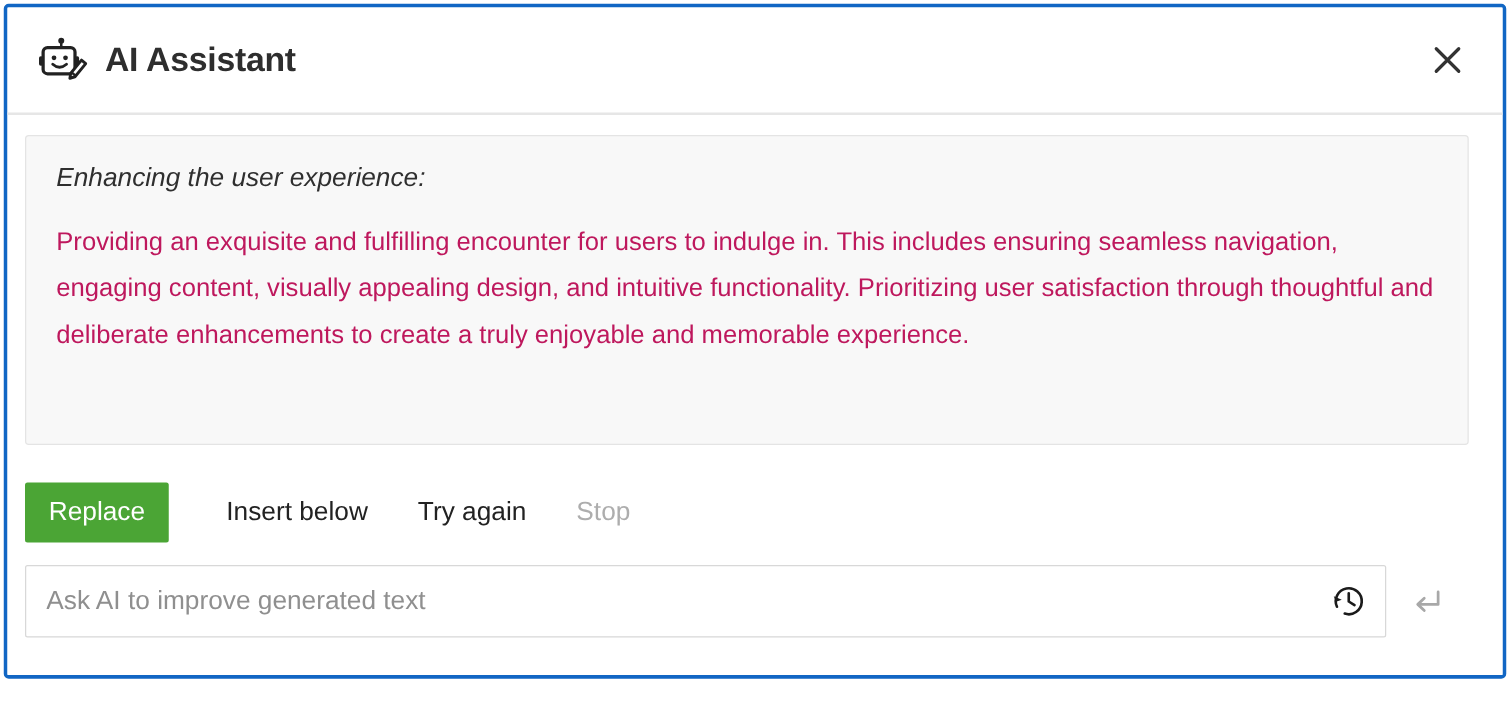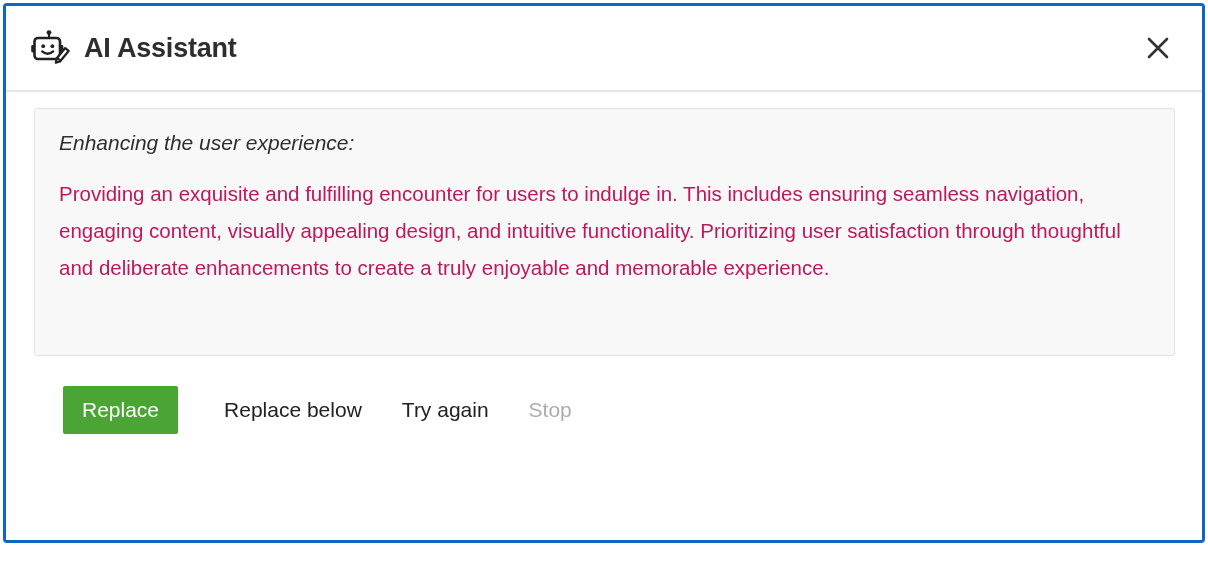--- a/index.html
+++ b/index.html
@@ -73,21 +73,21 @@
     cursor: pointer;
     background: transparent;
     border: none;
     padding: 0;
   }
   .close-icon { display: block; }
 
   
   .body-area {
     flex: 1 1 auto;
-    padding: 16px 27px 0 28px;
+    padding: 16px 27px 0 14px;
     display: flex;
     flex-direction: column;
     background: #ffffff;
   }
 
   .result-box {
     background: #f8f8f8;
     border: 1px solid #e4e4e4;
     border-radius: 3px;
     padding: 18px 24px 22px 24px;
@@ -108,21 +108,20 @@
     margin: 0;
   }
 
   
   .actions {
     display: flex;
     align-items: center;
     gap: 0;
     padding: 20px 0 0 0;
     height: 88px;
-    margin-left: 29px;
   }
   .btn {
     font-family: "Liberation Sans", sans-serif;
     font-size: 21px;
     line-height: 1;
     border: none;
     background: transparent;
     cursor: pointer;
     padding: 0;
     color: #222222;
@@ -242,21 +241,40 @@
 
     <div class="body-area">
 
       <div class="result-box">
         <p class="result-title">Enhancing the user experience:</p>
         <p class="result-paragraph">Providing an exquisite and fulfilling encounter for users to indulge in. This includes ensuring seamless navigation, engaging content, visually appealing design, and intuitive functionality. Prioritizing user satisfaction through thoughtful and deliberate enhancements to create a truly enjoyable and memorable experience.</p>
       </div>
 
       <div class="actions">
         <button class="btn btn-primary">Replace</button>
-        <button class="btn btn-plain">Replace below</button>
+        <button class="btn btn-plain">Insert below</button>
         <button class="btn btn-plain">Try again</button>
         <button class="btn btn-disabled" disabled="">Stop</button>
       </div>
 
+      <div class="prompt-row">
+        <div class="prompt-field">
+          <input class="prompt-input" type="text" value="" placeholder="Ask AI to improve generated text" style="">
+          <button class="history-button" aria-label="History">
+            <svg width="30" height="30" viewBox="0 0 30 30" xmlns="http://www.w3.org/2000/svg" aria-hidden="true">
+              <path d="M4.6 15 A10.4 10.4 0 1 1 7.9 22.6" fill="none" stroke="#1b1b1b" stroke-width="2.1" stroke-linecap="round" transform="rotate(-25 15 15)"></path>
+              <path d="M3.0 11.0 L4.9 15.4 L9.4 13.8 Z" fill="#1b1b1b"></path>
+              <path d="M15 8.6 L15 15.2 L19.6 18.1" fill="none" stroke="#1b1b1b" stroke-width="2.1" stroke-linecap="round" stroke-linejoin="round"></path>
+            </svg>
+          </button>
+        </div>
+
+        <button class="submit-button" aria-label="Submit">
+          <svg width="30" height="30" viewBox="0 0 30 30" xmlns="http://www.w3.org/2000/svg" aria-hidden="true">
+            <path d="M23.5 7.5 L23.5 17.5 L7.5 17.5" fill="none" stroke="#a8a8a8" stroke-width="2.2" stroke-linecap="round" stroke-linejoin="round"></path>
+            <path d="M12.4 12.6 L7.2 17.5 L12.4 22.4" fill="none" stroke="#a8a8a8" stroke-width="2.2" stroke-linecap="round" stroke-linejoin="round"></path>
+          </svg>
+        </button>
+      </div>
 
     </div>
   </div>
 </div>
 
 </body></html>

